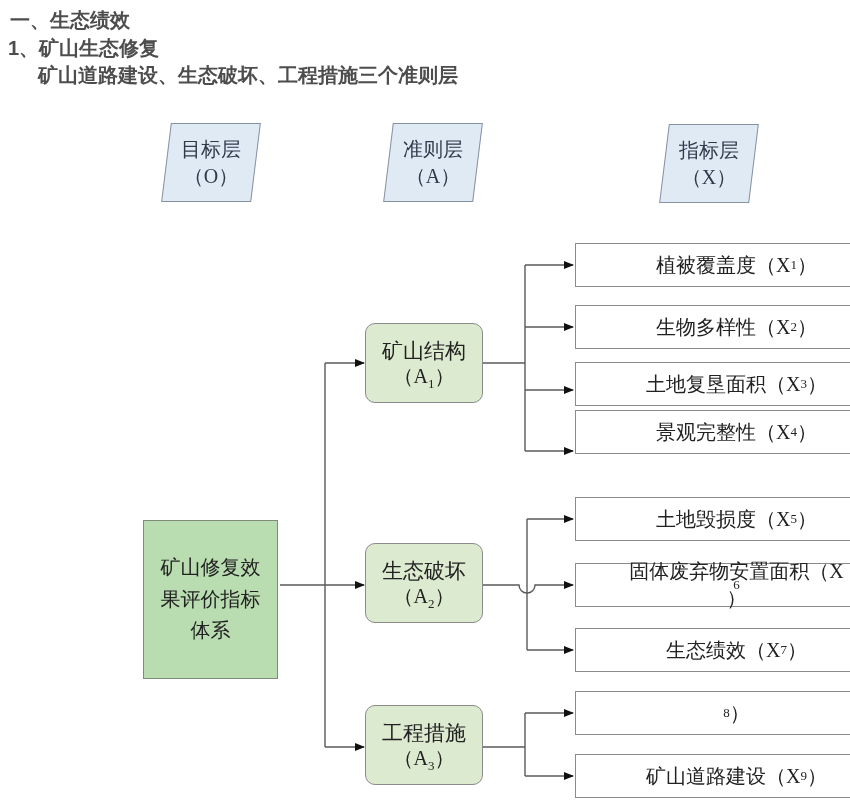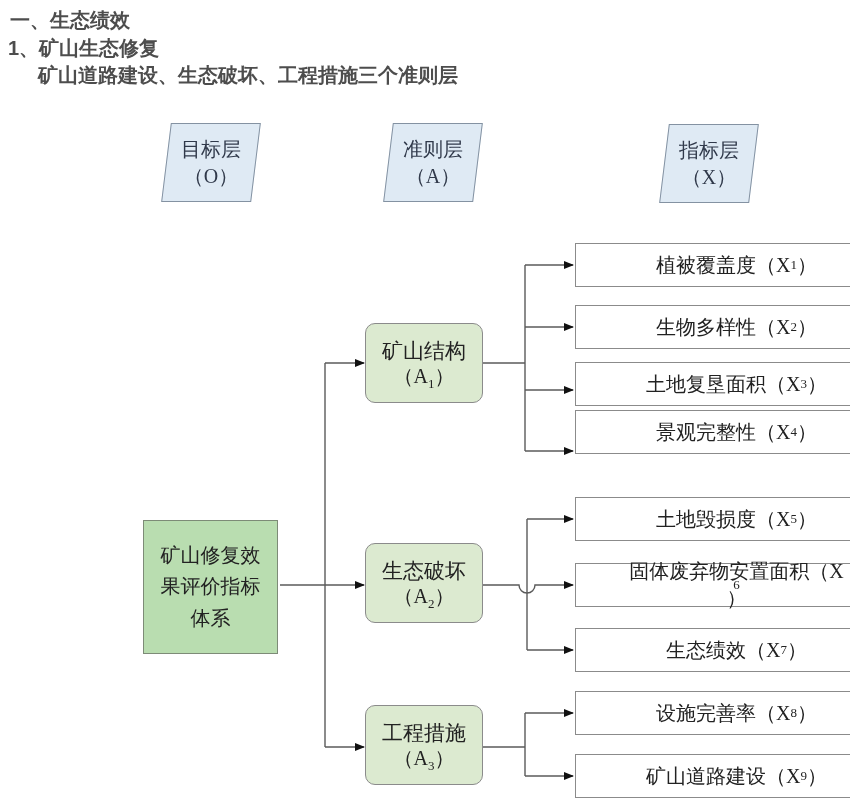--- a/index.html
+++ b/index.html
@@ -8,21 +8,21 @@
   .heading{position:absolute;font-family:"Liberation Sans","DejaVu Sans",sans-serif;
            font-weight:bold;color:#4d4d4d;font-size:20px;white-space:nowrap;}
   #svg-layer{position:absolute;left:0;top:0;width:850px;height:811px;}
 
   .para{position:absolute;width:88px;height:77px;background:#dfeaf4;
         border:1.4px solid #8492a2;transform:skewX(-7deg);
         display:flex;align-items:center;justify-content:center;}
   .para .ptxt{transform:skewX(7deg);text-align:center;font-size:20px;line-height:1.35;
         color:#30394a;}
 
-  .goal-box{position:absolute;left:143px;top:520px;width:135px;height:134px;
+  .goal-box{position:absolute;left:143px;top:520px;width:135px;height:159px;
         background:#b9ddb0;border:1.5px solid #7d8b77;box-sizing:border-box;
         display:flex;align-items:center;justify-content:center;}
   .goal-box .gtxt{width:104px;text-align:center;font-size:20px;line-height:1.58;color:#222;}
 
   .crit-box{position:absolute;left:365px;width:118px;height:80px;background:#dcead0;
         border:1.5px solid #8b8b8b;border-radius:10px;box-sizing:border-box;
         display:flex;flex-direction:column;align-items:center;justify-content:center;}
   .crit-box .cname{font-size:21px;line-height:1.25;color:#222;}
   .crit-box .csym{font-size:20px;line-height:1.2;color:#222;}
 
@@ -129,21 +129,20 @@
       <span>固体废弃物安置面积（X</span>
       <sub>6</sub>
       <span>）</span>
     </div>
   <div class="ind-box" style="top:628px;">
       <span>生态绩效（X</span>
       <sub>7</sub>
       <span>）</span>
     </div>
   <div class="ind-box" style="top:691px;">
-      <span>设施完善率（X</span>
       <sub>8</sub>
       <span>）</span>
     </div>
   <div class="ind-box" style="top:754px;">
       <span>矿山道路建设（X</span>
       <sub>9</sub>
       <span>）</span>
     </div>
 
 </div>

